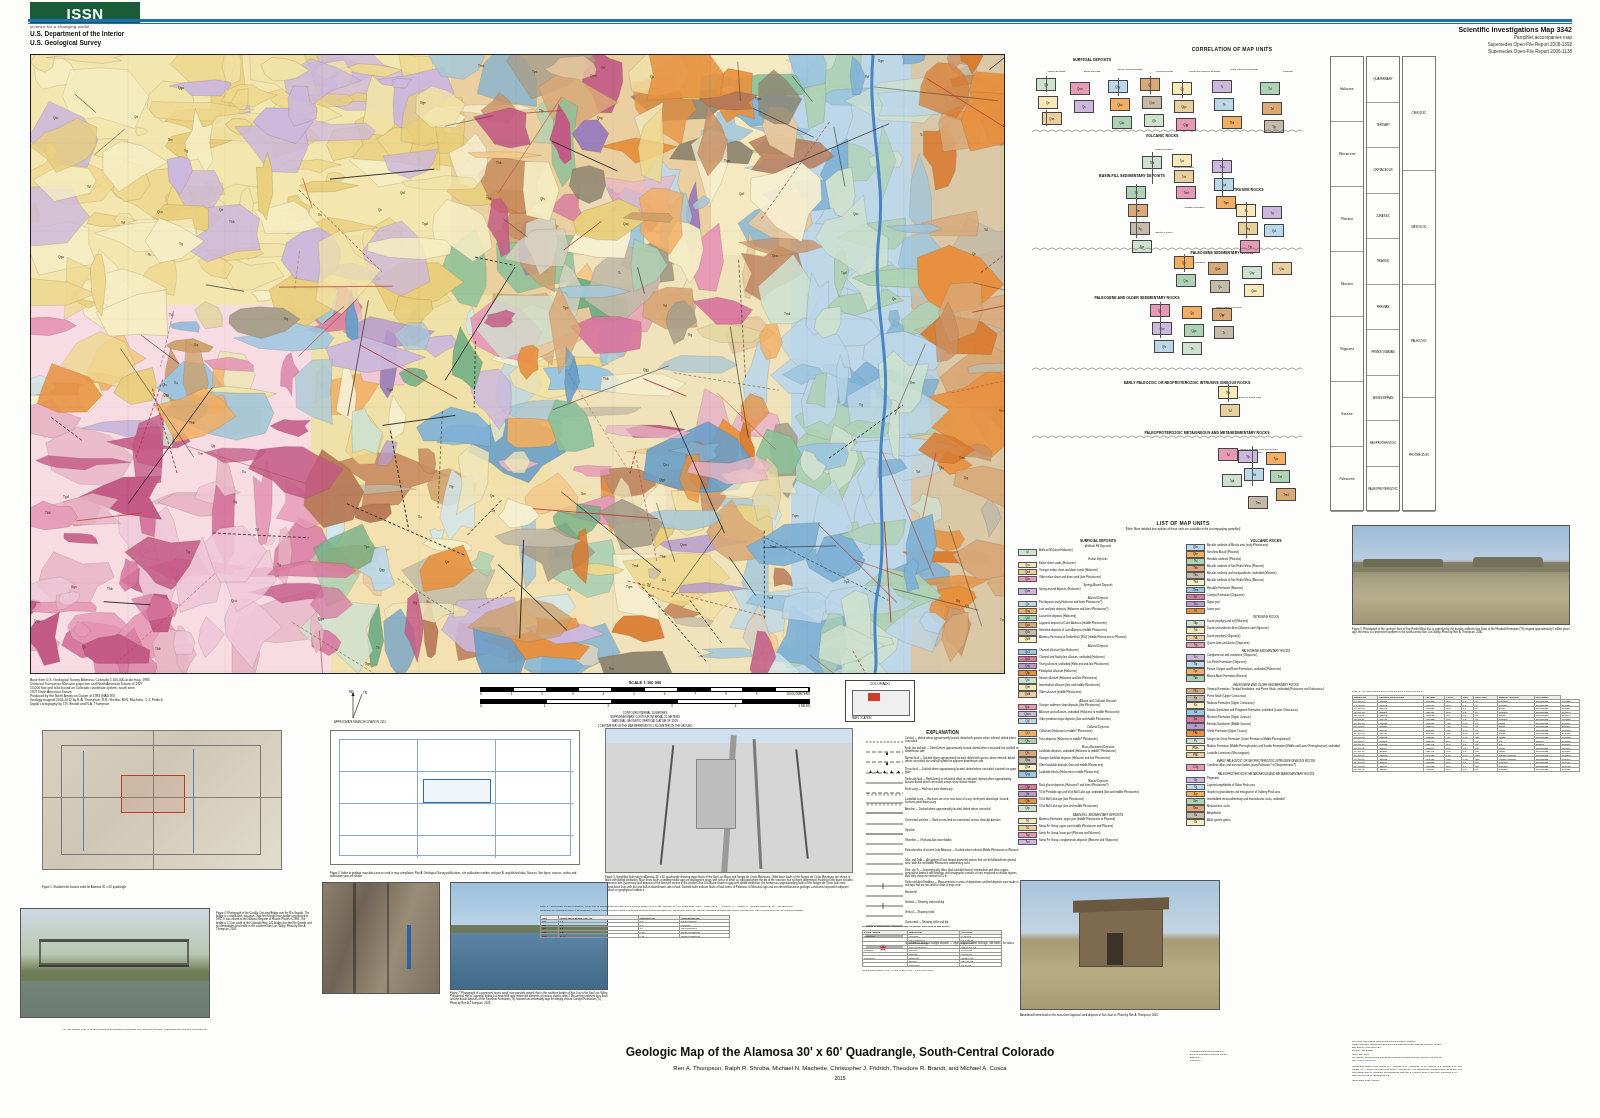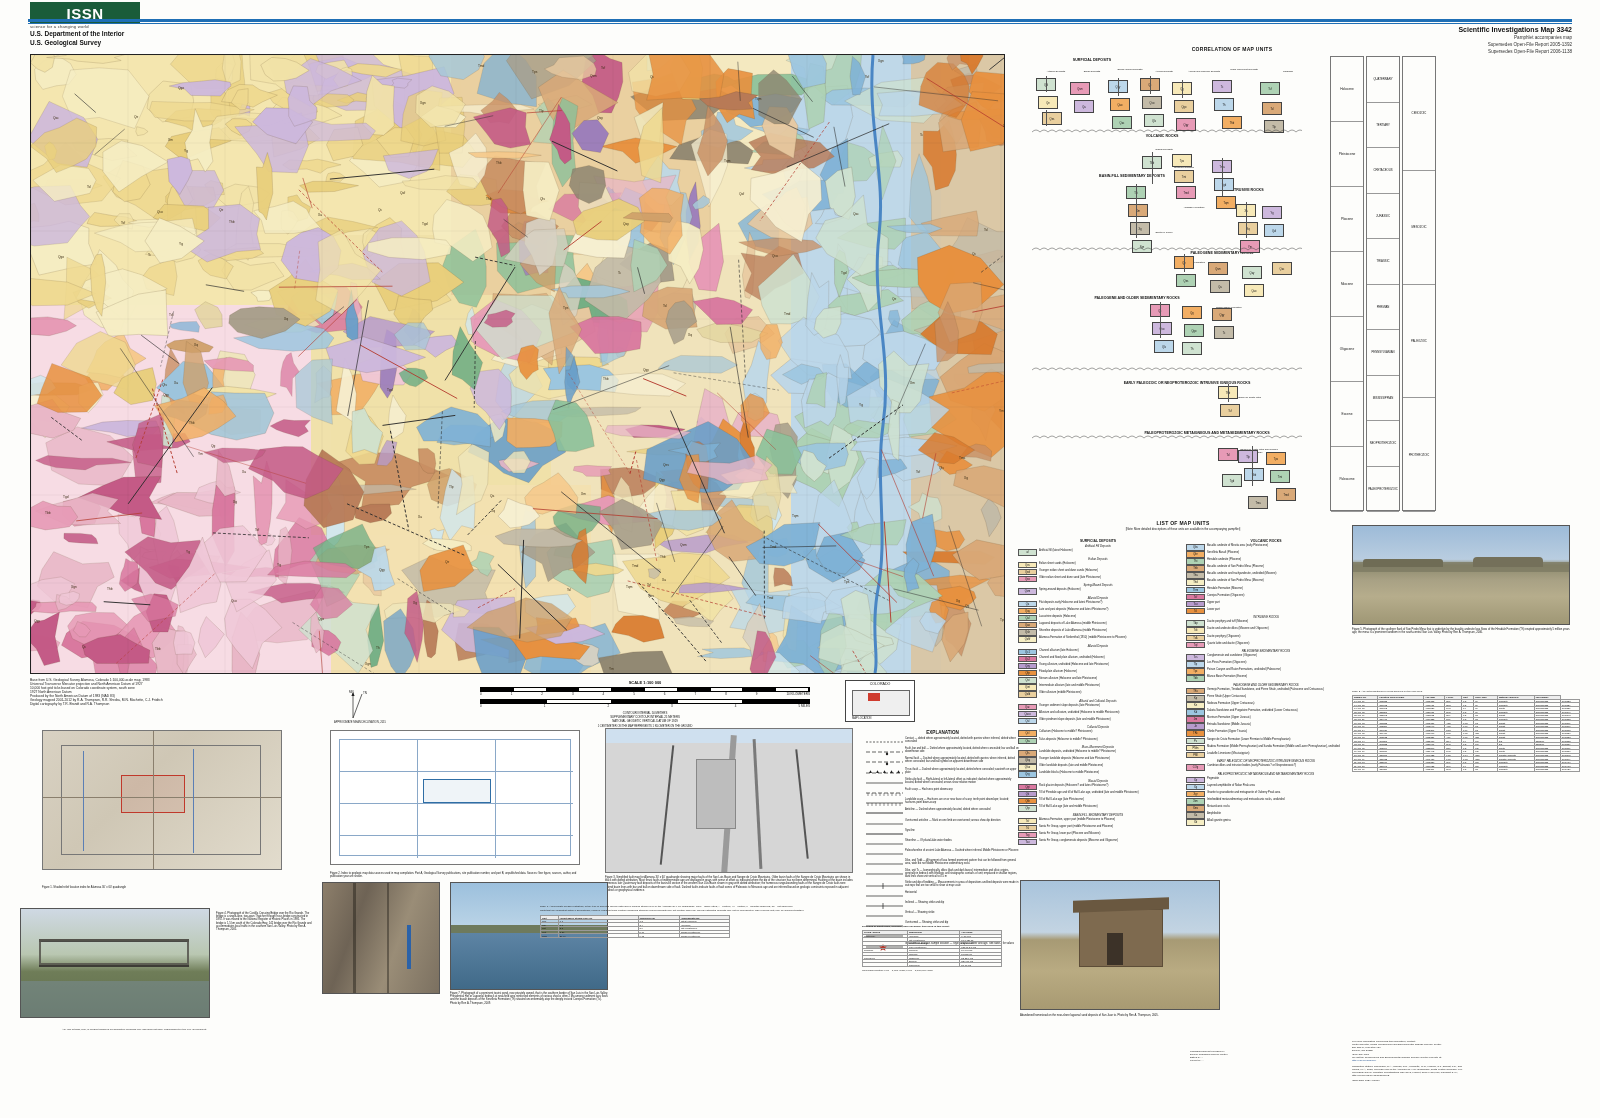--- a/index.html
+++ b/index.html
@@ -2086,20 +2086,25 @@
           <tr>
             <td></td>
             <td>Paleocene</td>
             <td>56-66 Ma</td>
           </tr>
         </tbody>
       </table>
     <div class="fineprint" style="position:relative; margin-top:2px;">Conversion factors: 1 ka = 1,000 years; 1 Ma = 1,000,000 years</div>
   </div>
 
+  <div class="title-block">
+    <div class="mt">Geologic Map of the  Alamosa 30' x 60' Quadrangle, South-Central Colorado</div>
+    <div class="au">Ren A. Thompson, Ralph R. Shroba, Michael N. Machette, Christopher J. Fridrich, Theodore R. Brandt, and Michael A. Cosca</div>
+    <div class="yr">2015</div>
+  </div>
 
   <div class="fineprint" style="left:62px; top:1028px; width:160px;">Any use of trade, firm, or product names is for descriptive purposes only and does not imply endorsement by the U.S. Government.</div>
 
   <div class="fineprint" style="left:1352px; top:1040px; width:200px;">
     <div>For more information concerning this publication, contact:</div>
     <div>Center Director, USGS Geosciences and Environmental Change Science Center</div>
     <div>Box 25046, Mail Stop 980</div>
     <div>Denver, CO 80225</div>
     <div>(303) 236-1360</div>
     <div>Or visit the Geosciences and Environmental Change Science Center Web site at:</div>

